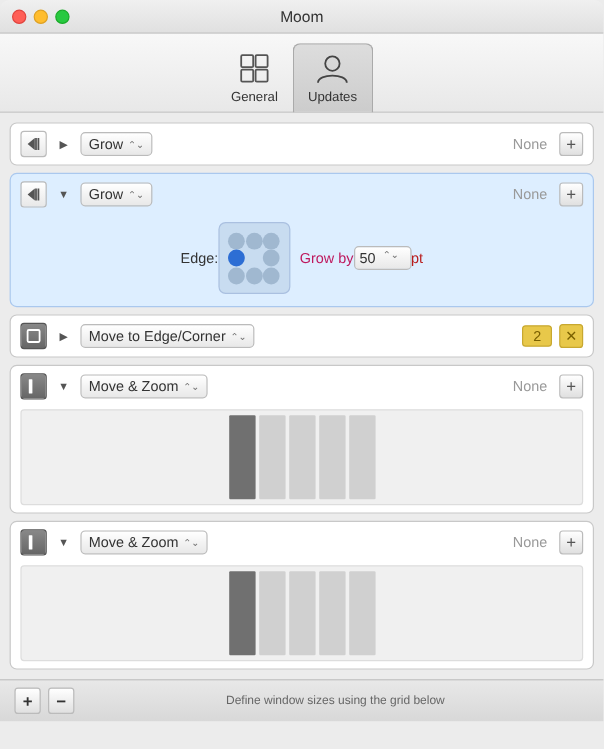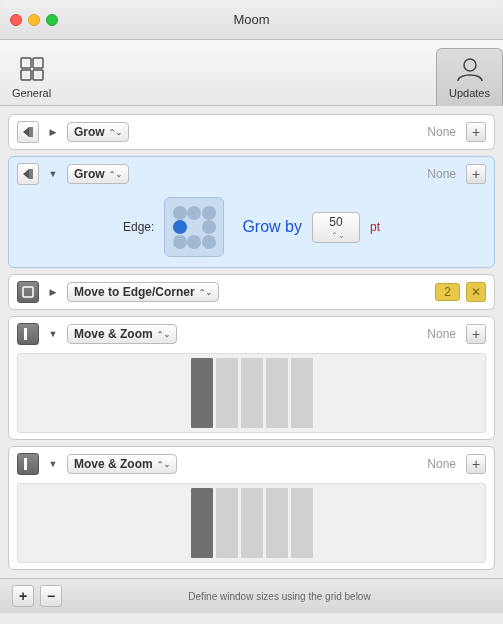--- a/index.html
+++ b/index.html
@@ -8,21 +8,21 @@
       background: #ececec;
       width: 503px;
       min-height: 624px;
       border-radius: 8px;
       overflow: hidden;
       font-size: 12px;
       color: #333;
     }
     .title-bar {
       background: linear-gradient(to bottom, #f0f0f0, #e0e0e0);
-      height: 40px;
+      height: 28px;
       display: flex;
       align-items: center;
       justify-content: center;
       position: relative;
       border-bottom: 1px solid #c0c0c0;
       text-align: center;
     }
     .traffic-lights {
       position: absolute;
       left: 10px;
@@ -39,23 +39,23 @@
     .tl-min { background: #ffbd2e; border: 1px solid #dea123; }
     .tl-max { background: #28c940; border: 1px solid #1aab29; }
     .title-text {
       font-size: 13px;
       font-weight: 500;
       color: #333;
     }
     .toolbar {
       background: linear-gradient(to bottom, #f8f8f8, #e8e8e8);
       display: flex;
-      justify-content: space-between;
+      justify-content: center;
       align-items: flex-end;
-      padding: 8px 0 0 0;
+      padding: 8px 12px 0 0;
       border-bottom: 1px solid #c0c0c0;
       gap: 0;
     }
     .toolbar-item {
       display: flex;
       flex-direction: column;
       align-items: center;
       padding: 4px 12px 6px 12px;
       cursor: pointer;
       border-radius: 6px 6px 0 0;
@@ -129,21 +129,20 @@
     .dropdown-btn {
       display: flex;
       align-items: center;
       gap: 4px;
       background: linear-gradient(to bottom, #fff, #e8e8e8);
       border: 1px solid #bbb;
       border-radius: 4px;
       padding: 2px 6px;
       cursor: pointer;
       font-size: 12px;
-      font-weight: bold;
     }
     .dropdown-arrow {
       font-size: 8px;
       color: #777;
     }
     .spacer { flex: 1; }
     .none-badge {
       color: #999;
       font-size: 12px;
       padding-right: 4px;
@@ -180,36 +179,33 @@
       border: 1px solid #c8a830;
       border-radius: 3px;
       padding: 1px 8px;
       font-size: 12px;
       color: #7a6000;
     }
     .expand-body {
       margin-top: 8px;
       display: flex;
       align-items: center;
-      gap: 10px;
       padding: 4px 0;
       justify-content: center;
     }
     .grow-num-dropdown {
       display: flex;
-      align-items: center;
       gap: 2px;
       background: linear-gradient(to bottom, #fff, #e8e8e8);
       border: 1px solid #bbb;
       border-radius: 4px;
       padding: 2px 4px;
       font-size: 12px;
       cursor: pointer;
       min-width: 48px;
-      flex-direction: column;
     }
     .zoom-preview {
       margin-top: 8px;
       background: #f0f0f0;
       border: 1px solid #ddd;
       border-radius: 3px;
       height: 80px;
       display: flex;
       align-items: center;
       justify-content: center;
@@ -373,21 +369,21 @@
         <div class="edge-dot-pos active" style="left:25%;top:50%;"></div>
 
         <div class="edge-dot-pos" style="left:75%;top:50%;"></div>
 
         <div class="edge-dot-pos" style="left:25%;top:75%;"></div>
 
         <div class="edge-dot-pos" style="left:50%;top:75%;"></div>
 
         <div class="edge-dot-pos" style="left:75%;top:75%;"></div>
       </div>
-      <span style="font-size:16px;color:#1d4ed8;margin-left:8px;">Grow by</span>
+      <span style="font-size:12px;color:#be185d;margin-left:8px;">Grow by</span>
       <div class="grow-num-dropdown">
         <span>50</span>
         <span style="font-size:8px;color:#777;margin-left:4px;">⌃⌄</span>
       </div>
       <span style="font-size:12px;color:#b91c1c;">pt</span>
     </div>
   </div>
 
   <div class="row-card">
     <div class="row-header">

